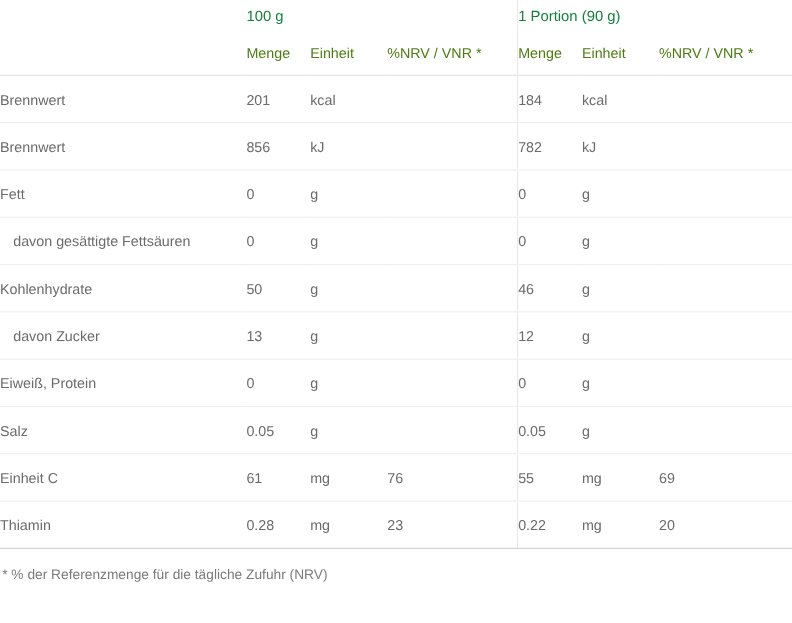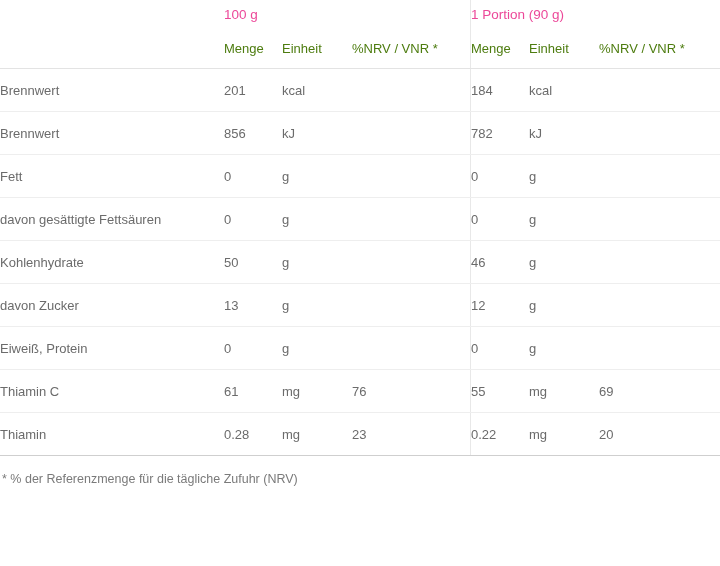--- a/index.html
+++ b/index.html
@@ -38,21 +38,21 @@
   col.c-amt     { width: 58px; }
   col.c-unit    { width: 70px; }
   col.c-nrv     { width: 118px; }
   col.c-sep     { width: 1px; }
   col.c-amt2    { width: 58px; }
   col.c-unit2   { width: 70px; }
   col.c-nrv2    { width: 121px; }
 
   .grouphead td {
     font-size: 13.5px;
-    color: #ec4899;
+    color: #15803d;
     height: 28px;
     padding-bottom: 4px;
     text-align: center;
   }
   .grouphead td.gh-left { text-align: left; }
 
   .subhead td {
     font-size: 13px;
     color: #4d7c0f;
     height: 40px;
@@ -77,21 +77,21 @@
   td.sep {
     border-left: 1px solid #e8e8e8;
     border-bottom: none !important;
     border-top: none !important;
     padding: 0;
     width: 1px;
   }
   tr.grouphead td.sep, tr.subhead td.sep { border-left: 1px solid #e8e8e8; }
 
   td.name { padding-left: 2px; }
-  td.name.indent { }
+  td.name.indent { padding-left: 12px; }
   td.amt  { padding-left: 2px; }
   td.unit { padding-left: 2px; }
   td.nrv  { padding-left: 2px; }
 
   td.amt2 { padding-left: 18px; }
   td.unit2 { padding-left: 2px; }
   td.nrv2 { padding-left: 2px; }
 
   .footnote {
     margin-top: 16px;
@@ -196,21 +196,31 @@
           <td class="name">Eiweiß, Protein</td>
           <td class="amt">0</td>
           <td class="unit">g</td>
           <td class="nrv"></td>
           <td class="sep"></td>
           <td class="amt2">0</td>
           <td class="unit2">g</td>
           <td class="nrv2"></td>
         </tr>
         <tr class="datarow">
-          <td class="name">Thiamin C</td>
+          <td class="name">Salz</td>
+          <td class="amt">0.05</td>
+          <td class="unit">g</td>
+          <td class="nrv"></td>
+          <td class="sep"></td>
+          <td class="amt2">0.05</td>
+          <td class="unit2">g</td>
+          <td class="nrv2"></td>
+        </tr>
+        <tr class="datarow">
+          <td class="name">Einheit C</td>
           <td class="amt">61</td>
           <td class="unit">mg</td>
           <td class="nrv">76</td>
           <td class="sep"></td>
           <td class="amt2">55</td>
           <td class="unit2">mg</td>
           <td class="nrv2">69</td>
         </tr>
         <tr class="datarow thick-bottom">
           <td class="name">Thiamin</td>

